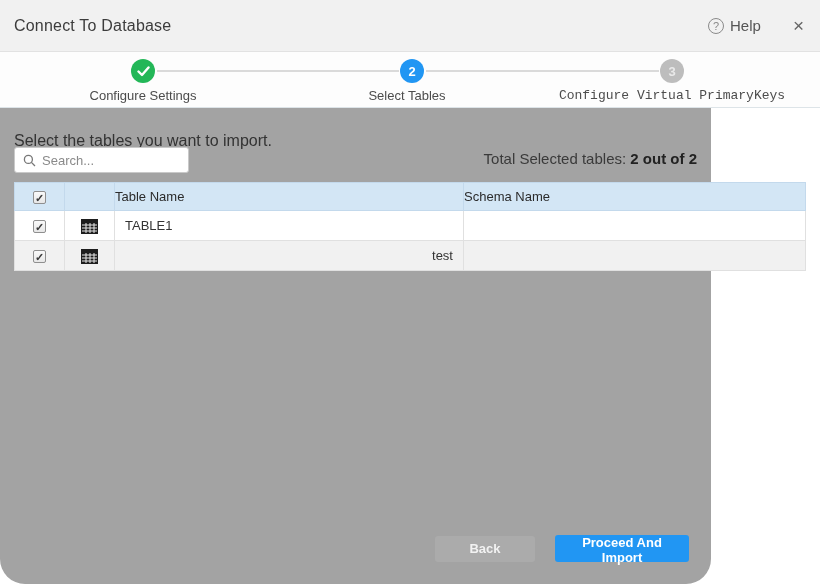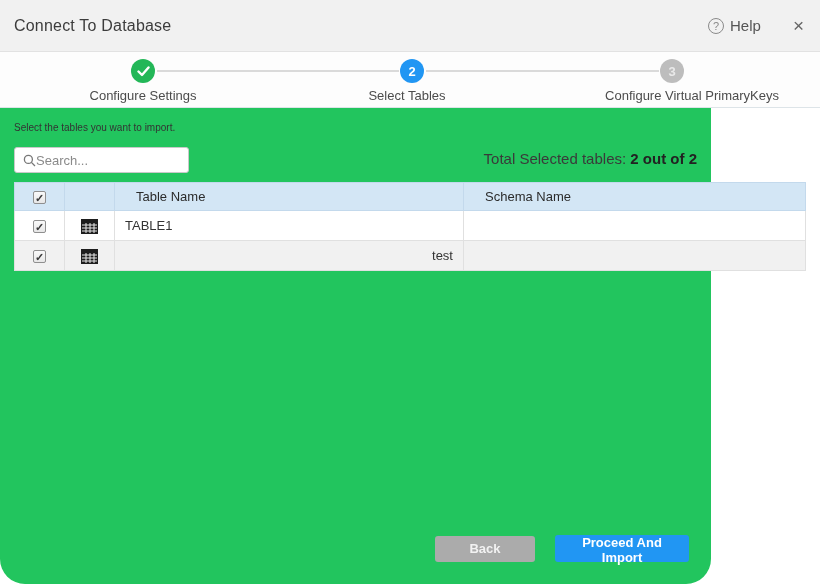--- a/index.html
+++ b/index.html
@@ -1,18 +1,18 @@
 <!DOCTYPE html>
 <html><head>
 <meta charset="utf-8">
 <style>
   * { margin:0; padding:0; box-sizing:border-box; }
   html,body { width:820px; height:584px; background:#fff; overflow:hidden;
     font-family:"Liberation Sans", sans-serif; color:#333; }
-  .dialog { position:relative; width:711px; height:584px; background:#22c55e;border-radius:25px; }
+  .dialog { position:relative; width:711px; height:584px; background:#a3a3a3;border-radius:25px; }
 
   
   .titlebar { position:absolute; top:0; left:0; width:820px; height:52px;
     background:#f1f1f1; border-bottom:1px solid #e2e2e2;
     display:flex; align-items:center; padding:0 16px 0 14px; }
   .title { font-size:16px; color:#3c3c3c; letter-spacing:.2px; }
   .titlebar-right { margin-left:auto; display:flex; align-items:center; gap:10px; }
   .help-wrap { display:flex; align-items:center; gap:6px; cursor:pointer; }
   .help-icon { width:16px; height:16px; border:1px solid #8a8a8a; border-radius:50%;
     color:#8a8a8a; font-size:11px; line-height:14px; text-align:center; display:inline-block; }
@@ -28,36 +28,36 @@
   .step-circle { position:absolute; top:7px; width:24px; height:24px; border-radius:50%;
     color:#fff; font-size:13px; font-weight:bold; display:flex;
     align-items:center; justify-content:center; }
   .step-circle.done   { background:#23b758; }
   .step-circle.active { background:#2196f3; }
   .step-circle.todo   { background:#bdbdbd; color:#e9e9e9; }
   .step-label { position:absolute; top:36px; transform:translateX(-50%);
     font-size:13px; color:#4c4c4c; white-space:nowrap; }
 
   
-  .instruction { position:absolute; top:122px; left:14px; font-size:10px; color:#333; }
+  .instruction { position:absolute; top:132px; left:14px; font-size:16px; color:#333; }
   .search-box { position:absolute; top:147px; left:14px; width:175px; height:26px;
     border:1px solid #c9c9c9; border-radius:3px; background:#fff;
-    display:flex; align-items:center; padding:4px 8px; }
+    display:flex; align-items:center; padding:4px 8px; gap:6px; }
   .search-box svg { flex:0 0 auto; }
   .search-input { border:none; outline:none; width:100%; font-size:13px; color:#444;
     font-family:"Liberation Sans", sans-serif; background:transparent; }
   .search-input::placeholder { color:#8a8a8a; }
   .summary { position:absolute; top:150px; right:14px; font-size:15px; color:#3a3a3a; }
   .summary b { color:#222; }
 
   
   .tbl { position:absolute; top:182px; left:14px; width:792px; border-collapse:collapse; }
   .tbl th, .tbl td { border:1px solid #e0e0e0; font-size:13px; text-align:left; }
   .tbl thead th { background:#d3e6f5; border-color:#c3d9ec; height:28px;
-    font-weight:normal; color:#2b2b2b; padding:0 21px; }
+    font-weight:normal; color:#2b2b2b; padding:0 0; }
   .tbl tbody td { height:30px; padding:0 10px; color:#333; background:#fff; }
   .tbl tbody tr.alt td { background:#f1f1f1;text-align:right; }
   .col-check { width:50px; text-align:center !important; padding:0 !important; }
   .col-icon  { width:50px; text-align:center !important; padding:0 !important; }
   .col-name  { width:349px; }
   .checkbox { display:inline-block; width:13px; height:13px; border:1px solid #8f8f8f;
     border-radius:2px; background:linear-gradient(#fafafa,#e7e7e7);
     font-size:11px; line-height:12px; color:#3a3a3a; font-weight:bold;
     text-align:center; vertical-align:middle; cursor:pointer; }
   .grid-icon { display:inline-block; vertical-align:middle; }
@@ -99,21 +99,21 @@
       <svg width="13" height="11" viewBox="0 0 13 11">
         <polyline points="1.5,5.5 5,9 11.5,1.5" fill="none" stroke="#fff" stroke-width="2.4" stroke-linecap="round" stroke-linejoin="round"></polyline>
       </svg>
     </div>
     <div class="step-label" style="left:143px;">Configure Settings</div>
 
     <div class="step-circle active" style="left:400px;">2</div>
     <div class="step-label" style="left:407px;">Select Tables</div>
 
     <div class="step-circle todo" style="left:660px;">3</div>
-    <div class="step-label" style="left:692px;">Configure Virtual PrimaryKeys</div>
+    <div class="step-label" style="left:672px;font-family:Liberation Mono, monospace;">Configure Virtual PrimaryKeys</div>
   </div>
 
   <div class="instruction">Select the tables you want to import.</div>
 
   <div class="search-box">
     <svg width="13" height="13" viewBox="0 0 13 13">
       <circle cx="5.4" cy="5.4" r="4" fill="none" stroke="#777" stroke-width="1.3"></circle>
       <line x1="8.4" y1="8.4" x2="12" y2="12" stroke="#777" stroke-width="1.3"></line>
     </svg>
     <input class="search-input" type="text" placeholder="Search..." style="">

